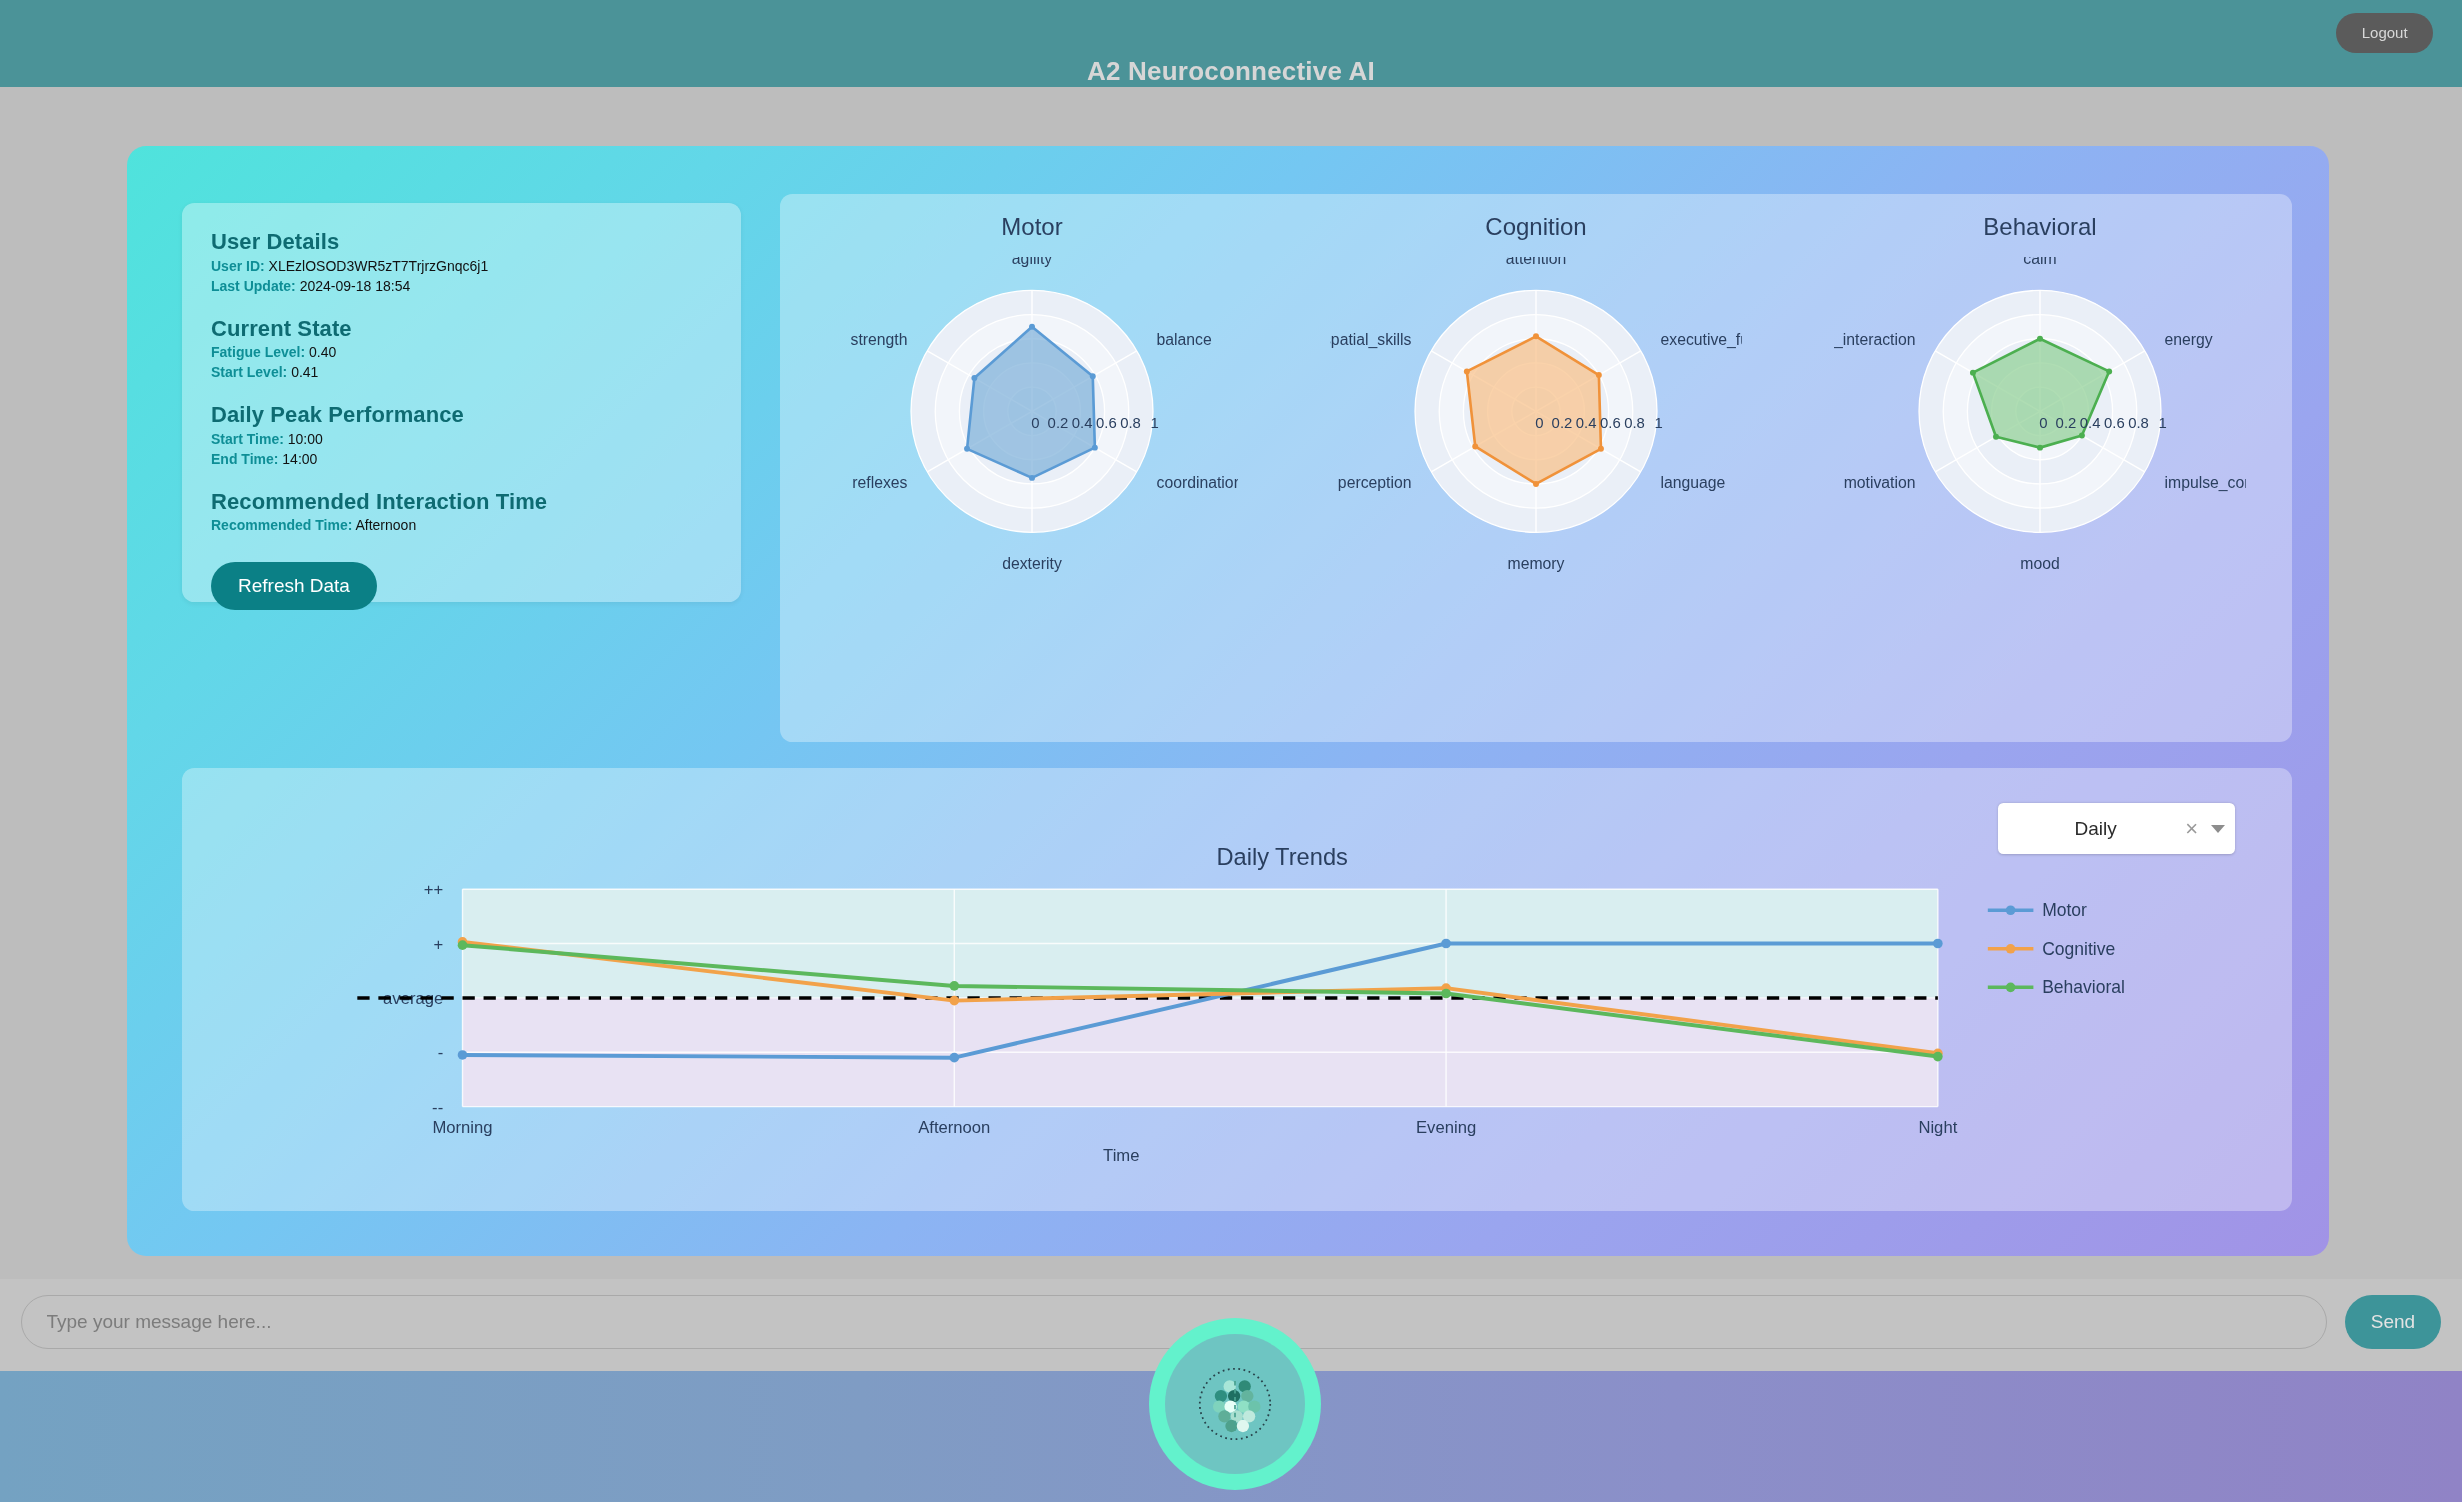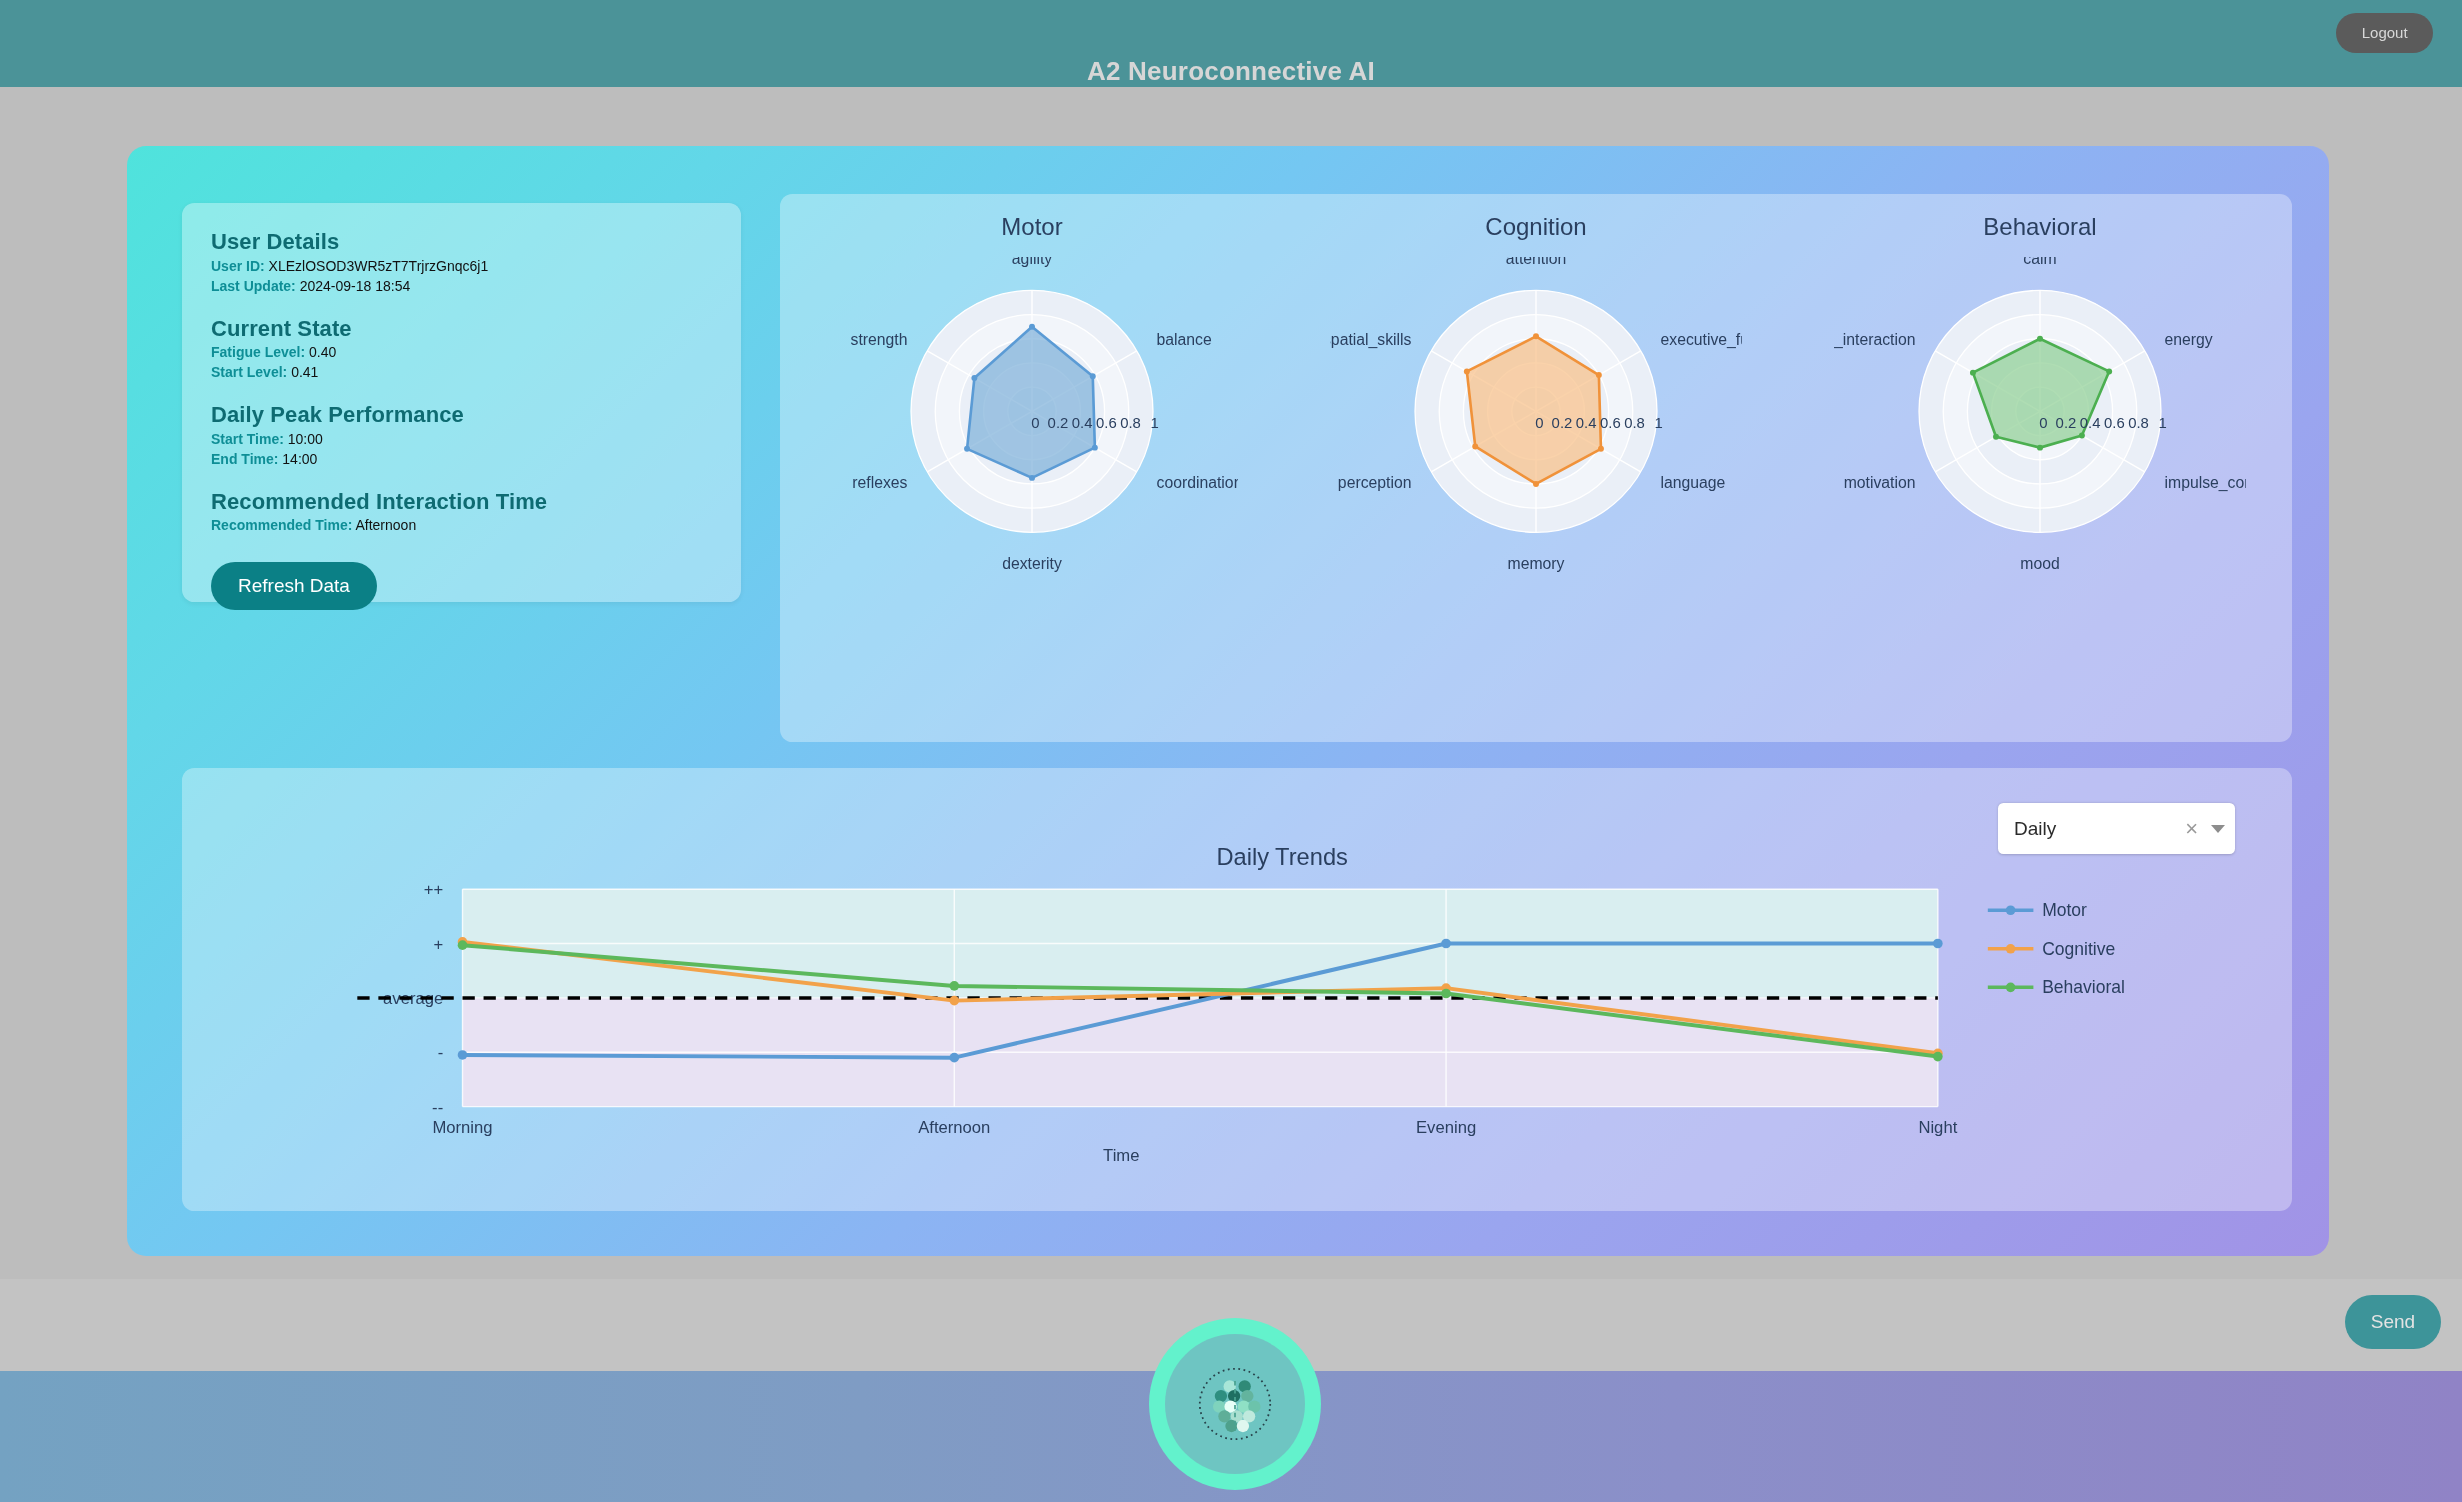--- a/index.html
+++ b/index.html
@@ -93,21 +93,21 @@
   }
   .select-box {
     position:absolute; right:57px; top:35px;
     width:237px; height:51px;
     background:#fff; border-radius:5.3px;
     display:flex; align-items:center;
     padding:0 10.5px 0 16px;
     box-shadow:0 0.9px 2.6px rgba(0,0,0,.18);
     cursor:pointer;
   }
-  .select-value { flex:1; font-size:19px; color:#2b2b2b; }
+  .select-value { flex:1; font-size:19px; color:#2b2b2b;text-align:center; }
   .select-clear { color:#9a9a9a; font-size:22px; padding:0 8px; cursor:pointer; line-height:1; }
   .select-caret {
     width:0;height:0;border-left:7px solid transparent;border-right:7px solid transparent;
     border-top:8.8px solid #8d8d8d; margin-left:4.4px; cursor:pointer;
   }
   .trend-svg { position:absolute; left:0; top:79px; }
 
   
   .chatbar {
     position:absolute; left:0; top:1279px; width:2462px; height:92px;
@@ -363,20 +363,21 @@
           <circle cx="2086" cy="116" r="5.5" fill="#f2a24a"></circle>
           <text x="2122" y="123" fill="#2a3f5f" font-size="20" font-family="&quot;Liberation Sans&quot;, sans-serif">Cognitive</text>
           <line x1="2060" y1="160" x2="2112" y2="160" stroke="#5cb85c" stroke-width="4"></line>
           <circle cx="2086" cy="160" r="5.5" fill="#5cb85c"></circle>
           <text x="2122" y="167" fill="#2a3f5f" font-size="20" font-family="&quot;Liberation Sans&quot;, sans-serif">Behavioral</text>
         </svg></div>
   </div>
 </div>
 
 <div class="chatbar">
+  <input class="chat-input" type="text" placeholder="Type your message here..." style="">
   <button class="send-btn">Send</button>
 </div>
 
 <div class="footer-strip"></div>
 <div class="orb-wrap">
   <div class="orb-ring"></div>
   <div class="orb-inner">
     <svg class="orb-dots" width="81" height="81" viewBox="0 0 92 92">
       <circle cx="46" cy="46" r="40" fill="none" stroke="#27424a" stroke-width="2" stroke-dasharray="2 4"></circle>
       <g>

